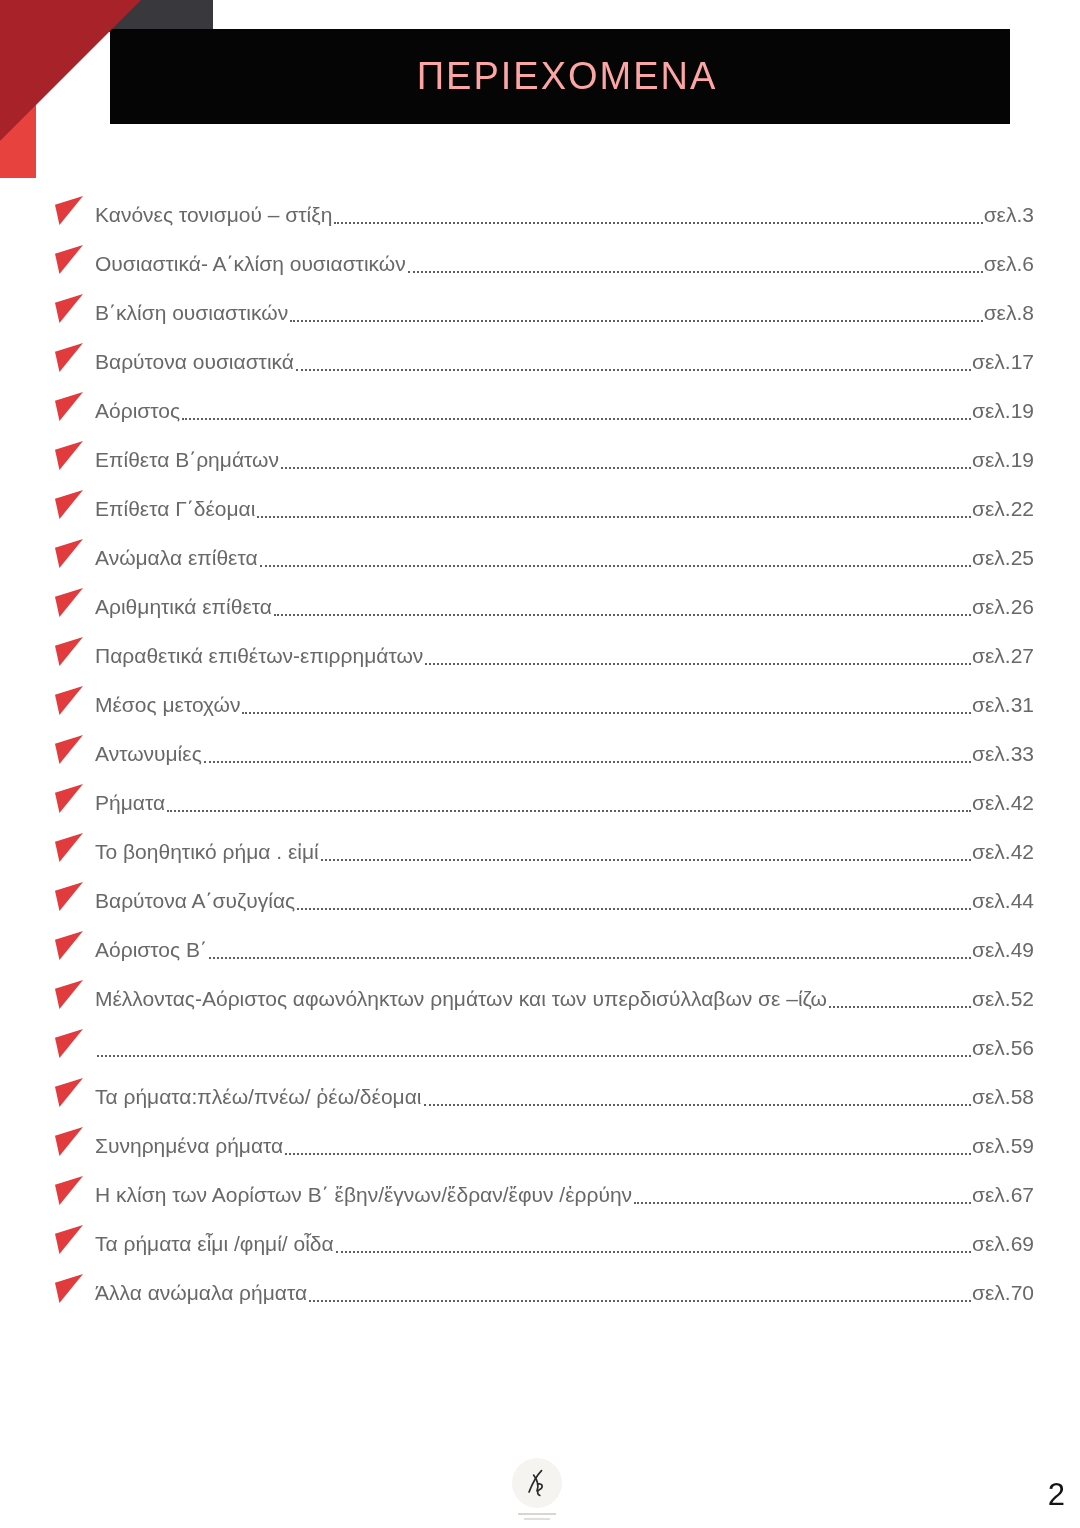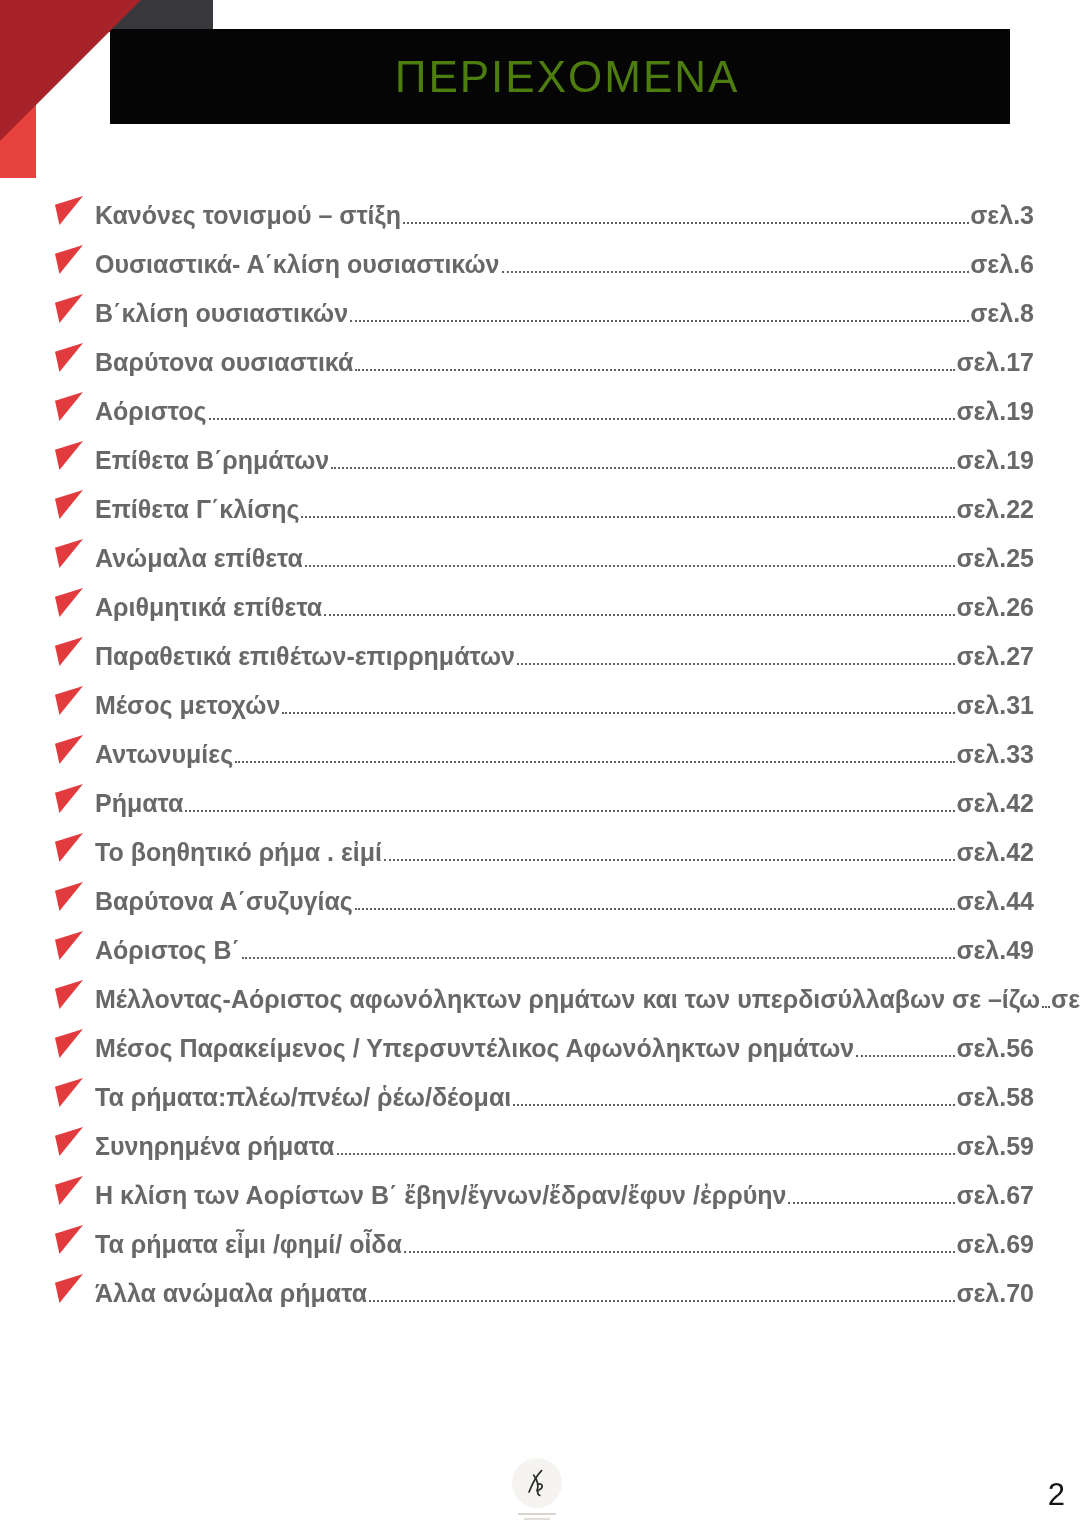--- a/index.html
+++ b/index.html
@@ -27,38 +27,37 @@
     z-index:4;
   }
 
   
   .banner {
     position:absolute; top:29px; left:110px; width:900px; height:95px;
     background:#050505; z-index:3;
     display:flex; align-items:center; justify-content:center;
   }
   .banner-title {
-    color:#4d7c0f;
-    font-size:44px;
+    color:#fca5a5;
+    font-size:38px;
     letter-spacing:2px;
     padding-left:14px;
     white-space:nowrap;
   }
 
   
   .toc {
     position:absolute; top:200px; left:55px; right:46px;
     z-index:5;
   }
   .row {
     display:flex; align-items:flex-end;
     height:30px; margin-bottom:19px;
-    font-size:25px; color:#68686a;
+    font-size:21px; color:#68686a;
     line-height:30px;
-    font-weight:bold;
   }
   .bullet {
     flex:none;
     width:28px; height:29px;
     margin-right:12px; margin-bottom:5px;
     background:#e23b3e;
     clip-path:polygon(0 30%, 100% 0, 16% 100%);
   }
   .label { white-space:nowrap; }
   .leader {
@@ -139,21 +138,21 @@
 
     <div class="row">
       <span class="bullet"></span>
       <span class="label">Επίθετα Β΄ρημάτων</span>
       <span class="leader"></span>
       <span class="page">σελ.19</span>
     </div>
 
     <div class="row">
       <span class="bullet"></span>
-      <span class="label">Επίθετα Γ΄κλίσης</span>
+      <span class="label">Επίθετα Γ΄δέομαι</span>
       <span class="leader"></span>
       <span class="page">σελ.22</span>
     </div>
 
     <div class="row">
       <span class="bullet"></span>
       <span class="label">Ανώμαλα επίθετα</span>
       <span class="leader"></span>
       <span class="page">σελ.25</span>
     </div>
@@ -217,21 +216,20 @@
     <div class="row">
       <span class="bullet"></span>
       <span class="label">Μέλλοντας-Αόριστος αφωνόληκτων ρημάτων και των υπερδισύλλαβων σε –ίζω</span>
       <span class="leader"></span>
       <span class="page">σελ.52</span>
     </div>
 
 
     <div class="row">
       <span class="bullet"></span>
-      <span class="label">Μέσος Παρακείμενος / Υπερσυντέλικος Αφωνόληκτων ρημάτων</span>
       <span class="leader"></span>
       <span class="page">σελ.56</span>
     </div>
 
     <div class="row">
       <span class="bullet"></span>
       <span class="label">Τα ρήματα:πλέω/πνέω/ ῥέω/δέομαι</span>
       <span class="leader"></span>
       <span class="page">σελ.58</span>
     </div>

